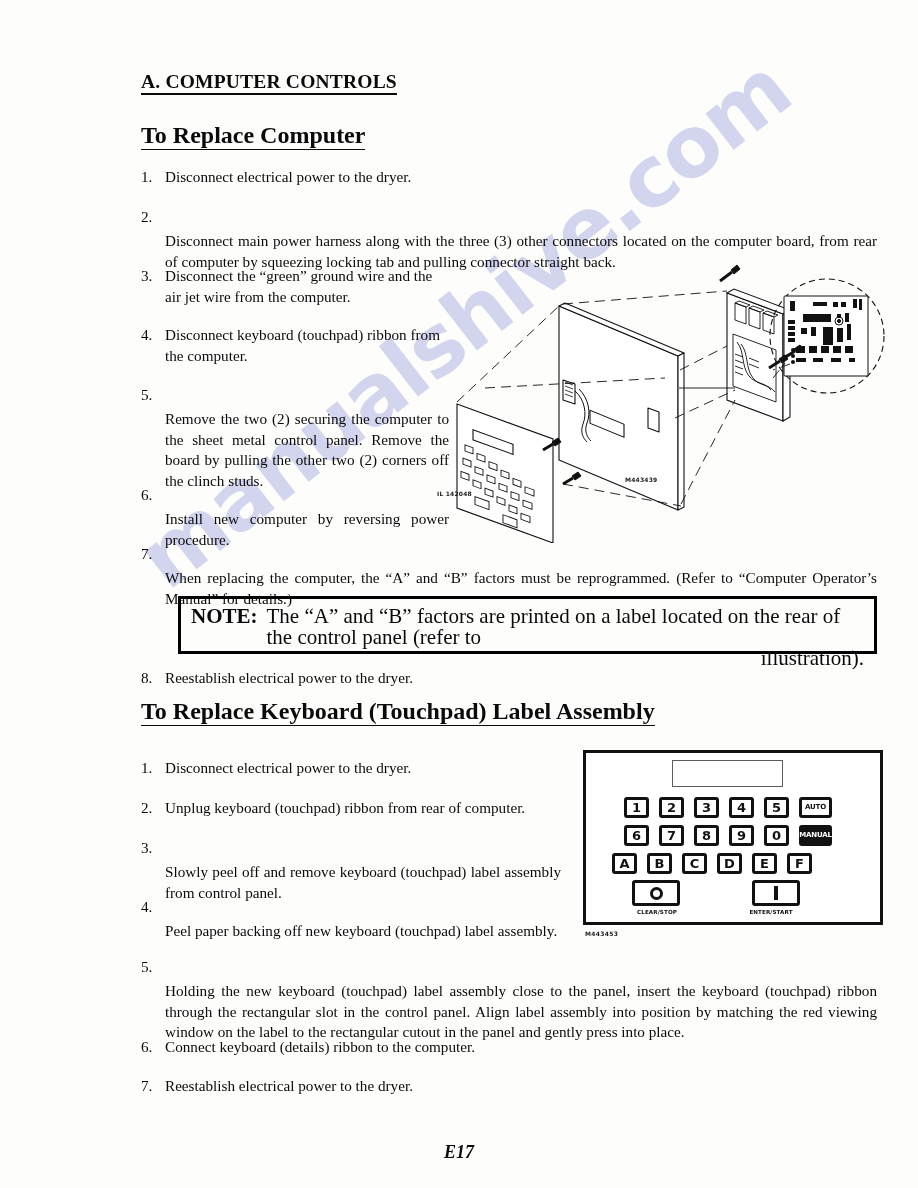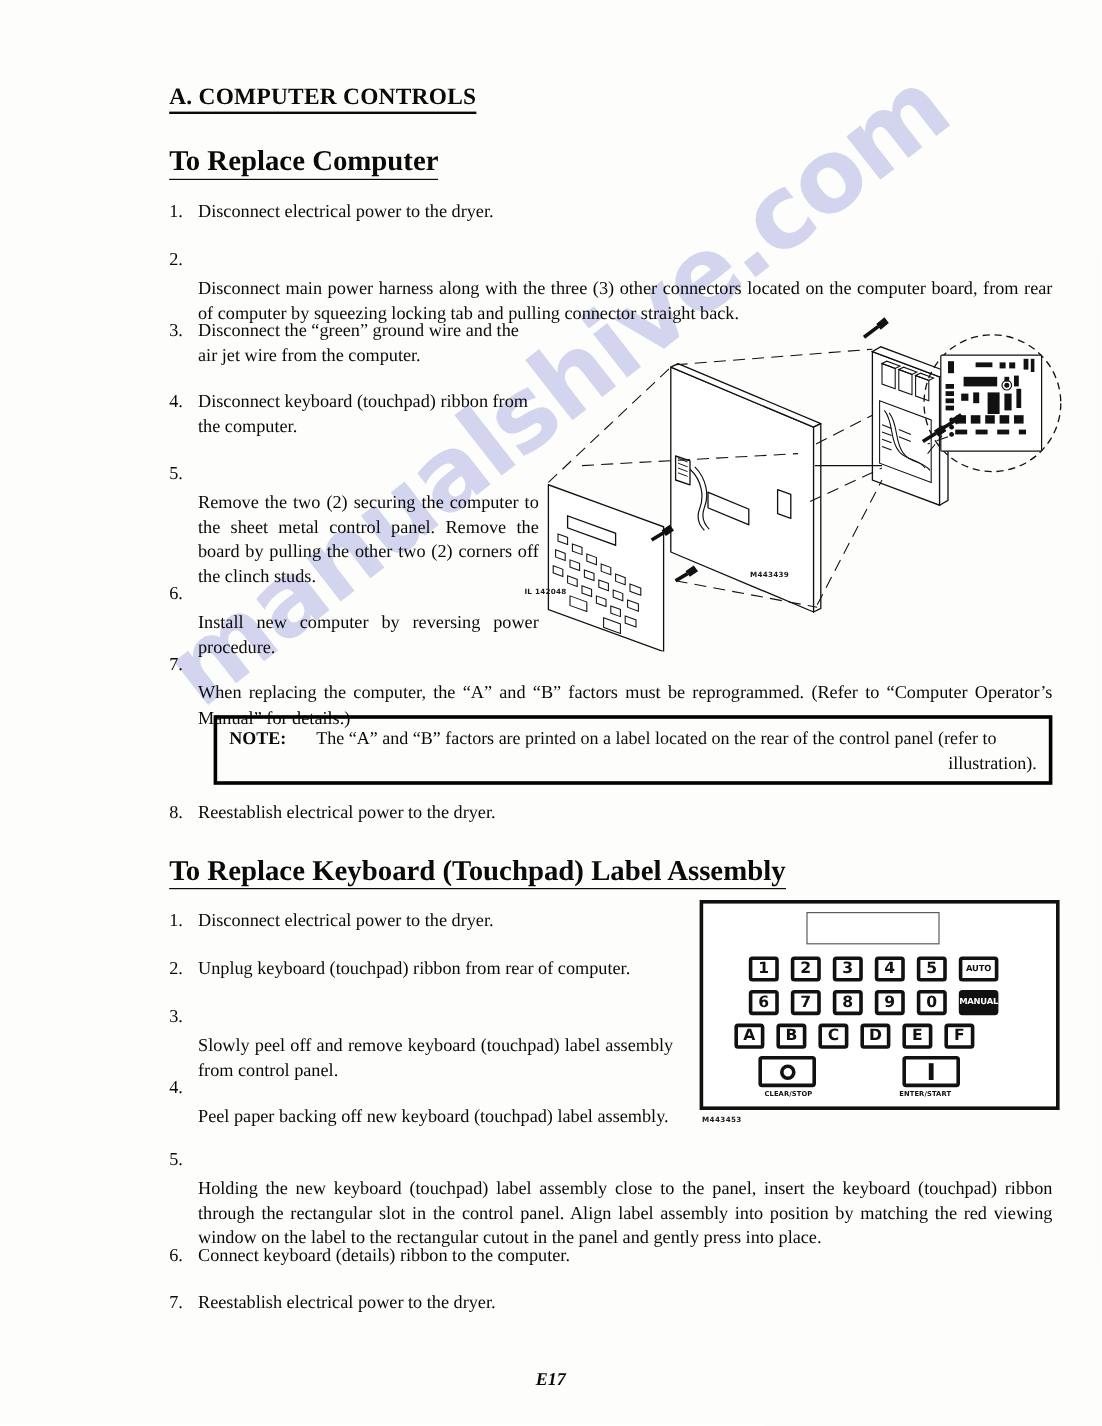--- a/index.html
+++ b/index.html
@@ -96,39 +96,38 @@
   
   .note-box {
     position: absolute;
     border: 3.5px solid #000;
     background: transparent;
     box-sizing: border-box;
     padding: 7px 10px 8px 10px;
   }
   .note-inner {
     display: flex;
-    font-size: 15px;
+    font-size: 21px;
     line-height: 21px;
-    gap: 16px;
   }
   .note-label {
     font-weight: bold;
     flex: 0 0 auto;
     padding-right: 9px;
   }
   .note-text { flex: 1 1 auto; font-family: Liberation Serif, serif; }
   .note-text .cont { display: block; padding-left: 42px; text-align: right; }
 
   
   .footer {
     position: absolute;
     width: 918px;
     text-align: center;
     font-style: italic;
-    font-size: 15px;
+    font-size: 18px;
     font-weight: bold;
   }
 
   
   .keypad-fig {
     position: absolute;
     left: 583px;
     top: 750px;
     width: 300px;
     height: 175px;
@@ -485,21 +484,21 @@
         <span class="note-label">NOTE:</span>
         <span class="note-text"><span>The “A” and “B” factors are printed on a label located on the rear of the control panel (refer to</span><span class="cont">illustration).</span></span>
       </div>
     </div>
 
     <div class="step" style="left:141px; top:668px; width:430px;">
       <span class="num">8.</span>
       <span class="body">Reestablish electrical power to the dryer.</span>
     </div>
 
-    <div class="h-sub" style="left:141px; top:713px;">
+    <div class="h-sub" style="left:141px; top:698px;">
       <span class="u">To Replace Keyboard (Touchpad) Label Assembly</span>
     </div>
 
     <div class="step" style="left:141px; top:758px; width:430px;">
       <span class="num">1.</span>
       <span class="body">Disconnect electrical power to the dryer.</span>
     </div>
 
     <div class="step" style="left:141px; top:798px; width:440px;">
       <span class="num">2.</span>

